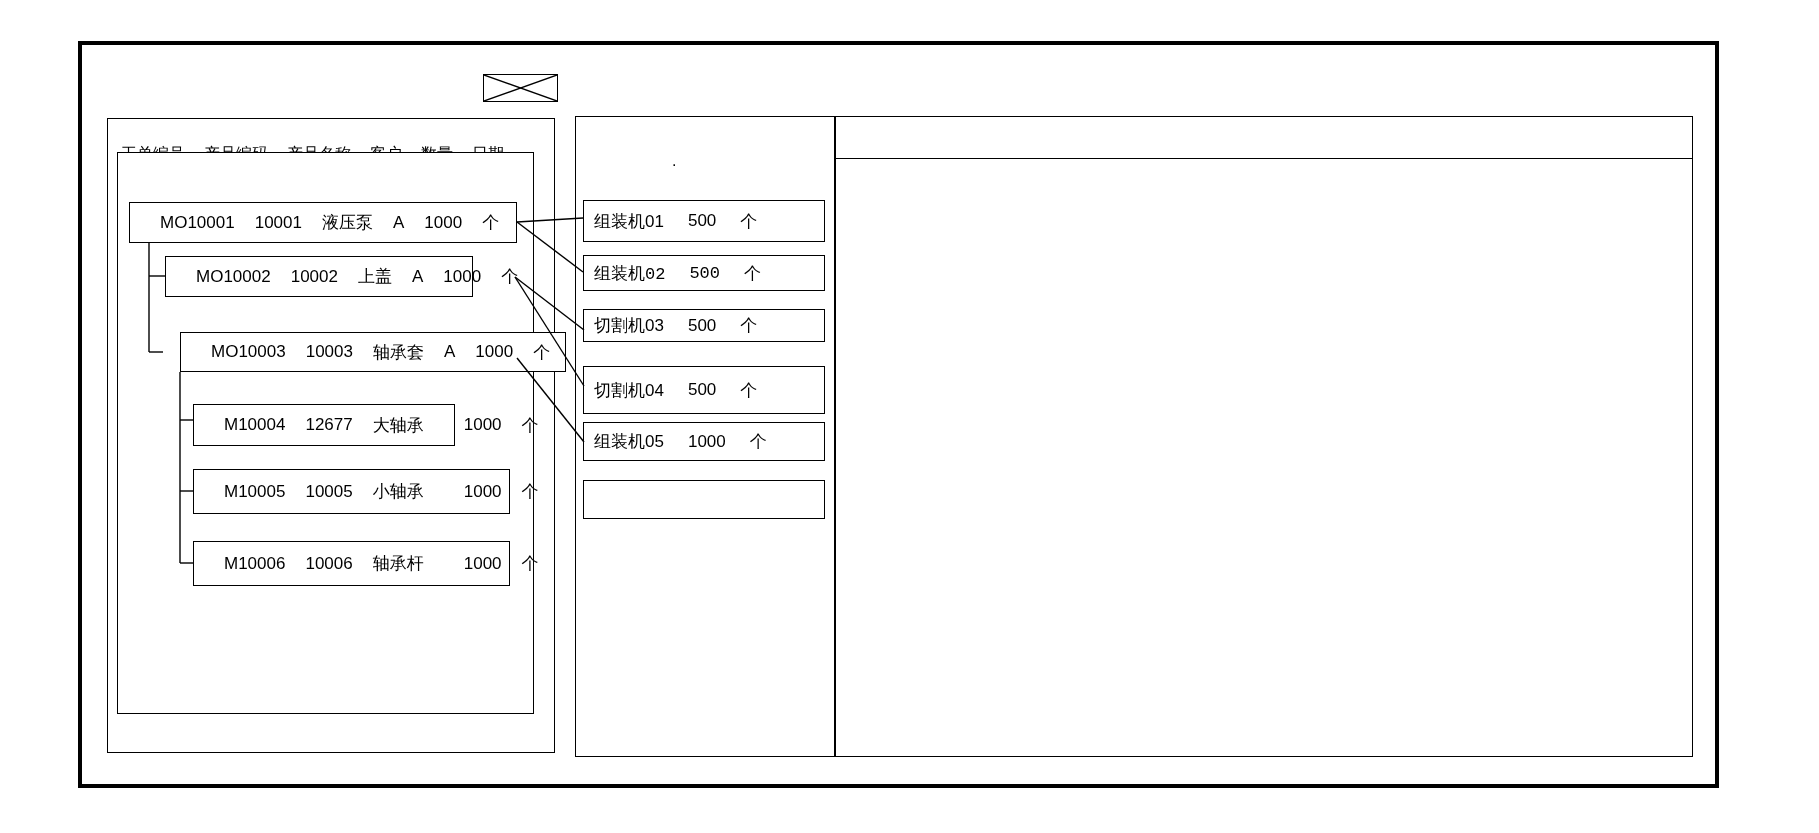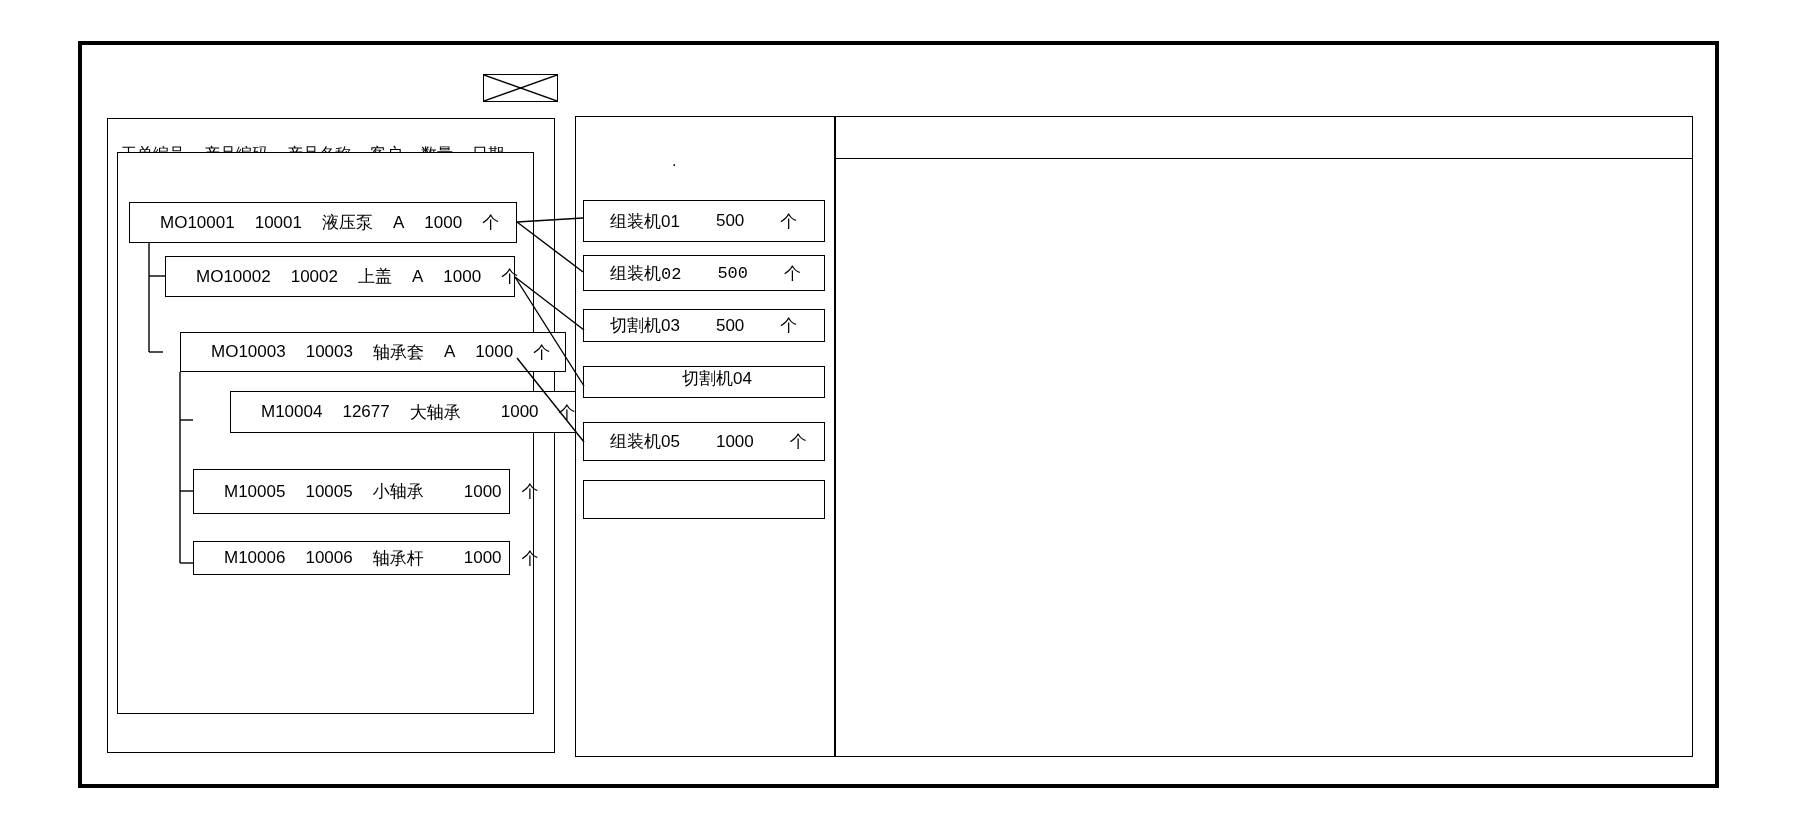--- a/index.html
+++ b/index.html
@@ -13,32 +13,32 @@
   .box{border:1.5px solid #000;background:#fff;}
   .thinbox{border:1.5px solid #000;background:#fff;}
   .window{left:78px;top:41px;width:1641px;height:747px;}
   .xbox{left:483px;top:74px;width:75px;height:28px;}
   .xbox svg{display:block;width:100%;height:100%;}
   .left-panel{left:107px;top:118px;width:448px;height:635px;}
   .col-header{left:121px;top:144px;display:flex;gap:19px;font-size:16px;white-space:nowrap;}
   .tree-container{left:117px;top:152px;width:417px;height:562px;}
   .wo-box{display:flex;align-items:center;gap:20px;padding-left:30px;font-size:17px;white-space:nowrap;}
   .wo-1{left:129px;top:202px;width:388px;height:41px;}
-  .wo-2{left:165px;top:256px;width:350px;height:41px;}
+  .wo-2{left:165px;top:256px;width:308px;height:41px;}
   .wo-3{left:180px;top:332px;width:386px;height:40px;}
-  .wo-4{left:193px;top:391px;width:361px;height:42px;margin-left:37px;}
+  .wo-4{left:193px;top:404px;width:262px;height:42px;}
   .wo-5{left:193px;top:469px;width:317px;height:45px;}
-  .wo-6{left:193px;top:541px;width:317px;height:34px;}
+  .wo-6{left:193px;top:541px;width:317px;height:45px;}
   .middle-panel{left:575px;top:116px;width:260px;height:641px;}
   .stray-dot{left:672px;top:152px;font-size:16px;}
-  .machine-box{display:flex;align-items:center;gap:36px;padding-left:26px;font-size:17px;white-space:nowrap;}
+  .machine-box{display:flex;align-items:center;gap:24px;padding-left:10px;font-size:17px;white-space:nowrap;}
   .mc-1{left:583px;top:200px;width:242px;height:42px;}
   .mc-2{left:583px;top:255px;width:242px;height:36px;font-family:Liberation Mono, monospace;}
   .mc-3{left:583px;top:309px;width:242px;height:33px;}
-  .mc-4{left:583px;top:366px;width:242px;height:32px;flex-direction:column;}
+  .mc-4{left:583px;top:366px;width:242px;height:48px;}
   .mc-5{left:583px;top:422px;width:242px;height:39px;}
   .mc-6{left:583px;top:480px;width:242px;height:39px;}
   .right-panel{left:835px;top:116px;width:858px;height:641px;}
   .right-panel-header{position:absolute;left:0;top:0;width:100%;height:42px;border-bottom:1.5px solid #000;box-sizing:border-box;}
   .overlay{left:0;top:0;width:1819px;height:833px;pointer-events:none;}
   .is-empty{display:none;}
   span[data-bind]{display:inline-block;}
 </style>
 </head>
 <body>

